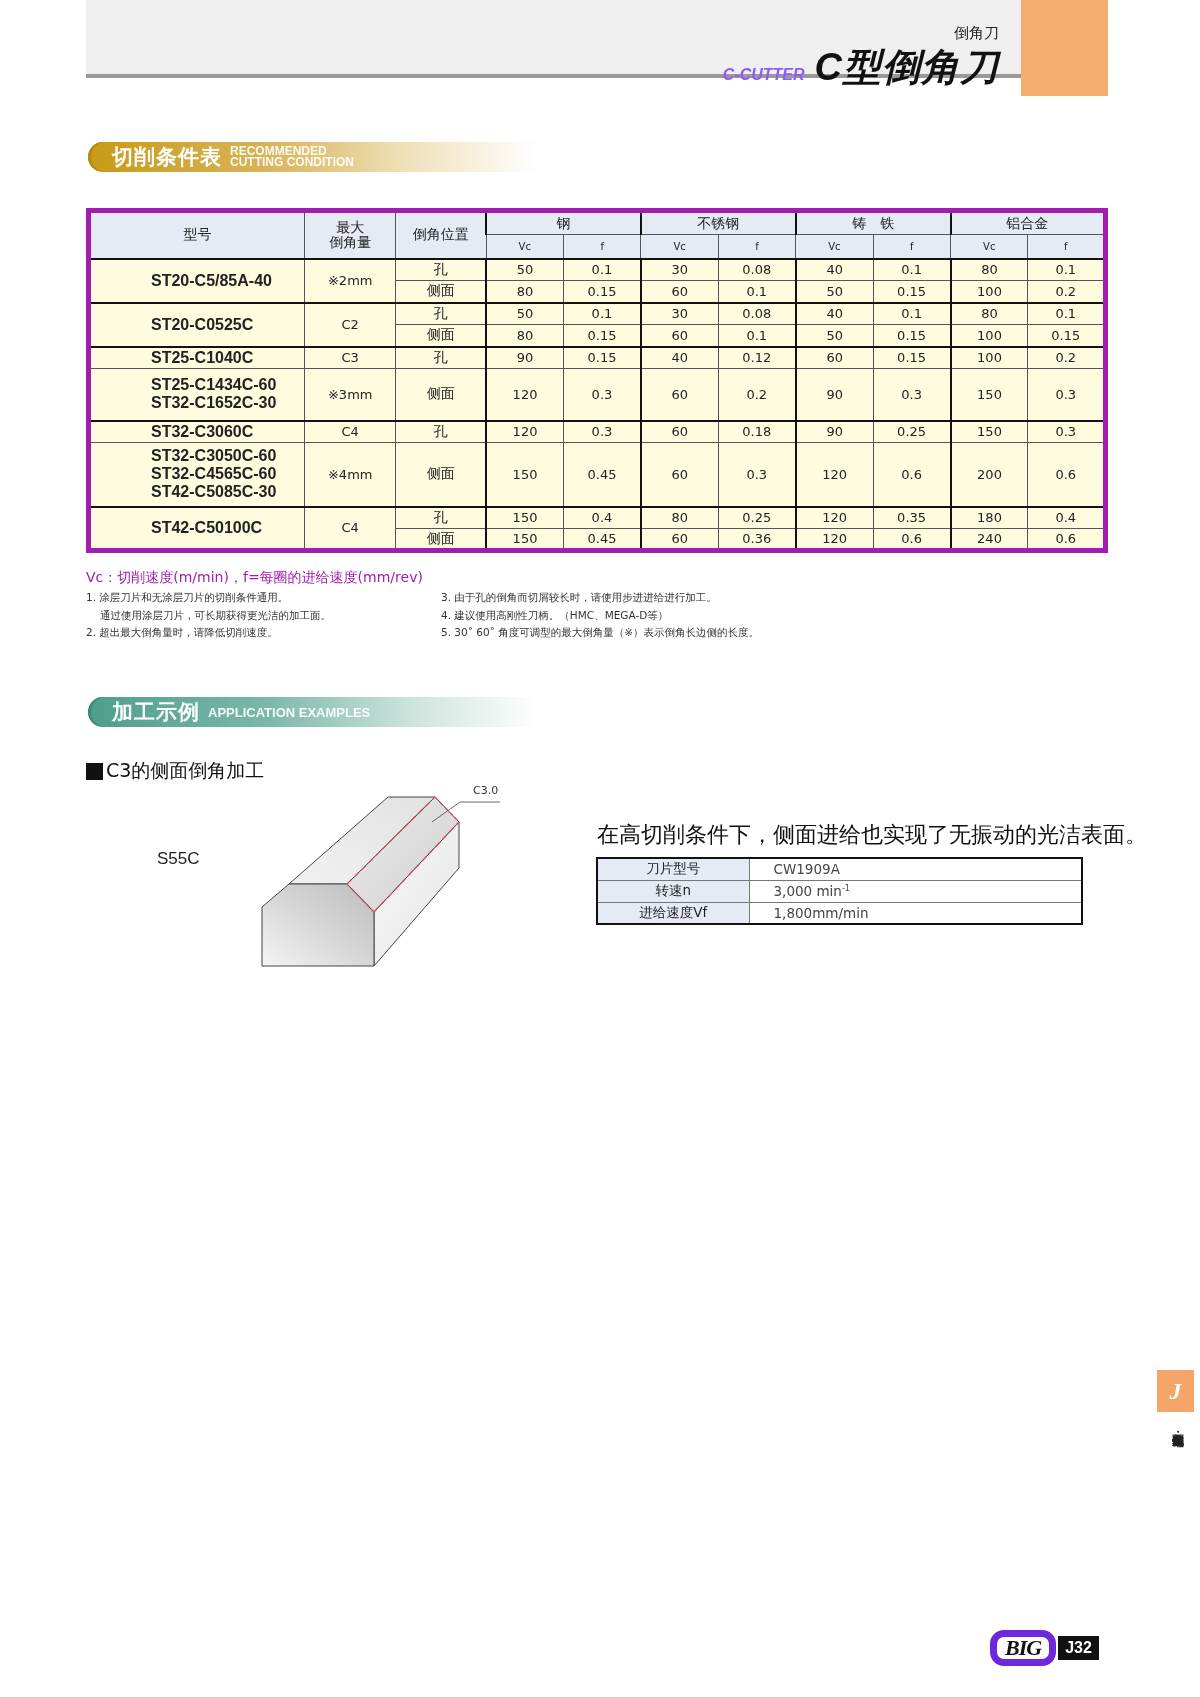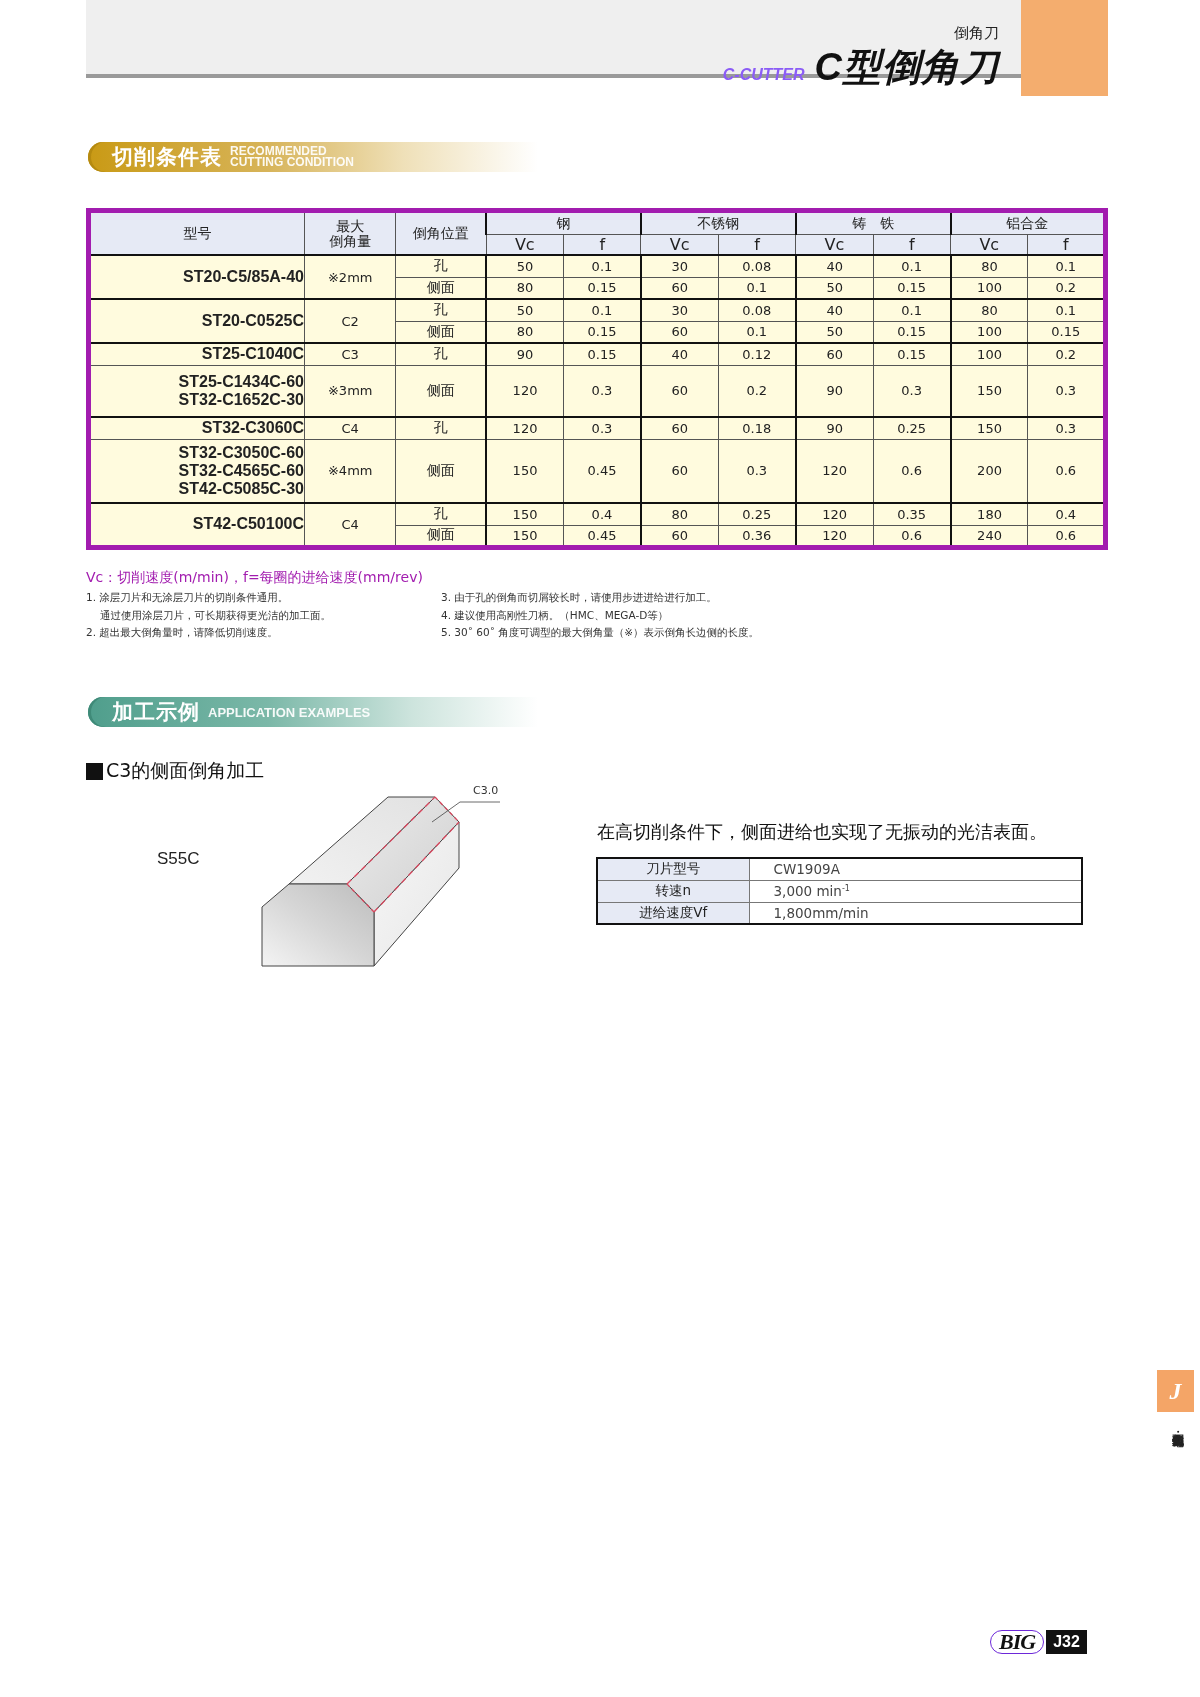--- a/index.html
+++ b/index.html
@@ -20,55 +20,55 @@
   .banner-en { font-family: "Liberation Sans", sans-serif; font-weight: bold; font-size: 12px; line-height: 11px; color: rgba(255,255,255,0.92); }
   .banner.gold { top: 142px; background: linear-gradient(90deg, #c99a15 0%, #d7b45a 40%, #efe0b8 70%, #ffffff 100%); box-shadow: inset 3px 0 0 #b58a10; }
   .banner.green { top: 697px; background: linear-gradient(90deg, #4f9e8c 0%, #7bb8a8 40%, #cde4dd 72%, #ffffff 100%); box-shadow: inset 3px 0 0 #3f8a78; }
 
   
   table { border-collapse: collapse; }
   .ct { position: absolute; left: 86px; top: 208px; width: 1022px; font-size: 13px; border: 5px solid #a21caf; }
   .ct td, .ct th { border: 1px solid #555; text-align: center; vertical-align: middle; font-weight: normal; }
   .ct thead th { background: #e6eaf5; color: #222; }
   .ct thead .h1 th { height: 24px; font-size: 14px; }
-  .ct thead .h2 th { height: 14px; font-size: 16px; }
+  .ct thead .h2 th { height: 24px; font-size: 10px; }
   .ct tbody td { background: #fffbde; height: 22px; font-size: 13px; }
-  .ct td.model { font-family: "Liberation Sans", sans-serif; font-weight: bold; font-size: 16px; text-align: right; padding-left: 60px; line-height: 18px; }
+  .ct td.model { font-family: "Liberation Sans", sans-serif; font-weight: bold; font-size: 16px; text-align: left; padding-left: 60px; line-height: 18px; }
   .ct td.chamfer { font-size: 13px; }
   .ct td.pos { font-size: 14px; }
   .ct tr.grp-top td { border-top: 2px solid #111; }
   .ct thead tr.h1 th.bl2, .ct tbody td.bl2 { border-left: 2px solid #111; }
 
   .legend-line { position: absolute; left: 86px; top: 561px; font-size: 14px; color: #a21caf; margin-top: 8px; }
   .notes { position: absolute; top: 589px; font-size: 10.5px; color: #333; line-height: 17.5px; }
   .notes.left { left: 86px; }
   .notes.right { left: 441px; }
   .notes .indent { padding-left: 14px; }
 
   .subhead { position: absolute; left: 86px; top: 758px; font-size: 19px; color: #111; display: flex; align-items: center; gap: 3px; }
   .subhead .sq { display: inline-block; width: 17px; height: 17px; background: #111; }
 
   .mat-label { position: absolute; left: 157px; top: 849px; font-family: "Liberation Sans", sans-serif; font-size: 17px; color: #222; }
   .diagram { position: absolute; left: 250px; top: 780px; }
 
-  .claim { position: absolute; left: 597px; top: 820px; font-size: 18px; color: #111; }
+  .claim { position: absolute; left: 597px; top: 820px; font-size: 22px; color: #111; }
   .it { position: absolute; left: 596px; top: 857px; width: 487px; border: 2px solid #111; font-size: 13.5px; }
   .it td { border: 1px solid #777; height: 22px; }
   .it td.lbl { width: 152px; background: #e6eaf5; text-align: center; }
   .it td.val { padding-left: 24px; color: #444; }
   .it td.val.strong { font-family: "Liberation Sans", sans-serif; font-weight: bold; font-size: 16px; color: #111; }
   .it sup { font-size: 8px; }
 
   
   .side-tab { position: absolute; left: 1157px; top: 1370px; width: 37px; height: 42px; background: #f4a567; color: #fff; font-family: "Liberation Serif", serif; font-style: italic; font-weight: bold; font-size: 24px; display: flex; align-items: center; justify-content: center; }
   .side-text { position: absolute; left: 1166px; top: 1425px; width: 18px; font-size: 12px; line-height: 13.6px; color: #222; writing-mode: vertical-rl; text-orientation: upright; letter-spacing: 0; }
 
   
   .footer { position: absolute; left: 990px; top: 1630px; display: flex; align-items: center; gap: 2px; }
-  .brand { font-family: "Liberation Serif", serif; font-style: italic; font-weight: bold; font-size: 22px; color: #111; border: 1px solid #6d28d9; border-radius: 14px; padding: 0 8px; line-height: 22px; letter-spacing: -1px; }
+  .brand { font-family: "Liberation Serif", serif; font-style: italic; font-weight: bold; font-size: 22px; color: #111; border: 7px solid #6d28d9; border-radius: 14px; padding: 0 8px; line-height: 22px; letter-spacing: -1px; }
   .pageno { background: #111; color: #fff; font-family: "Liberation Sans", sans-serif; font-weight: bold; font-size: 16px; padding: 3px 7px; line-height: 18px; }
 </style>
 </head>
 <body>
 
 <div class="hdr">
   <div class="hdr-sub">倒角刀</div>
   <div class="hdr-title">
     <span class="hdr-en">C-CUTTER</span>
     <span class="hdr-zh">C型倒角刀</span>

